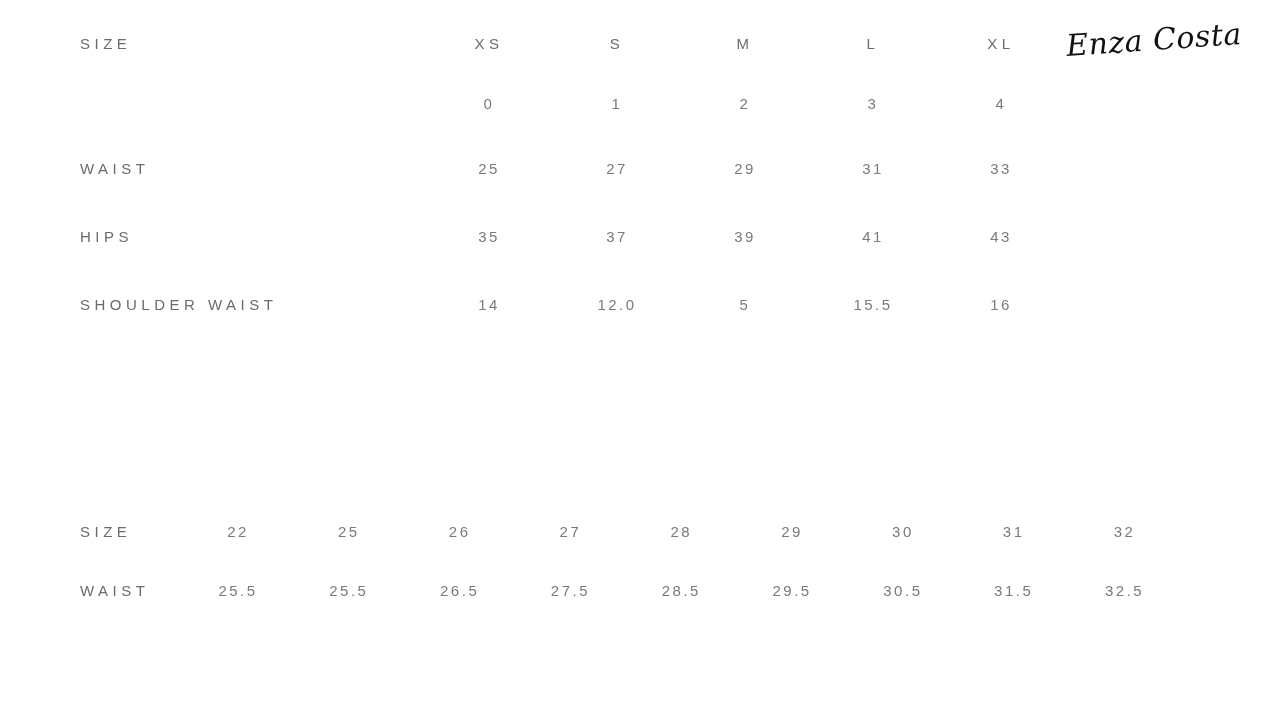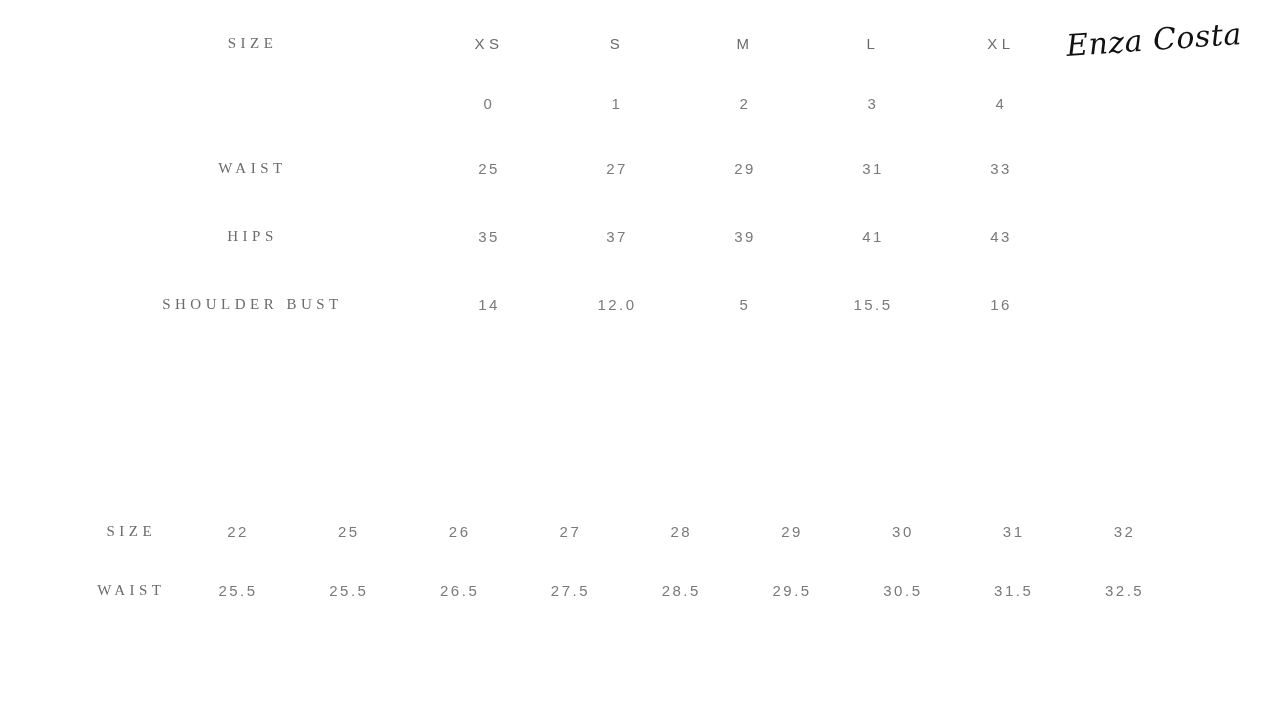--- a/index.html
+++ b/index.html
@@ -41,26 +41,25 @@
     table-layout: fixed;
   }
   td, th {
     padding: 0;
     font-weight: normal;
     text-align: center;
     vertical-align: middle;
     color: #6f6f6f;
   }
   .rowlabel {
-    text-align: center;
+    text-align: left;
     letter-spacing: 4.5px;
     font-size: 15px;
     color: #6b6b6b;
     white-space: nowrap;
-    font-family: Liberation Serif, serif;
   }
   .hdr {
     letter-spacing: 4.5px;
     font-size: 15px;
     color: #6b6b6b;
   }
   .num {
     letter-spacing: 2.5px;
     font-size: 15px;
     color: #7a7a7a;
@@ -136,21 +135,21 @@
       </tr>
       <tr>
         <td class="rowlabel">HIPS</td>
         <td class="num">35</td>
         <td class="num">37</td>
         <td class="num">39</td>
         <td class="num">41</td>
         <td class="num">43</td>
       </tr>
       <tr>
-        <td class="rowlabel">SHOULDER BUST</td>
+        <td class="rowlabel">SHOULDER WAIST</td>
         <td class="num">14</td>
         <td class="num">12.0</td>
         <td class="num">5</td>
         <td class="num">15.5</td>
         <td class="num">16</td>
       </tr>
     </tbody>
   </table>
 
   <table class="table-bottom">

